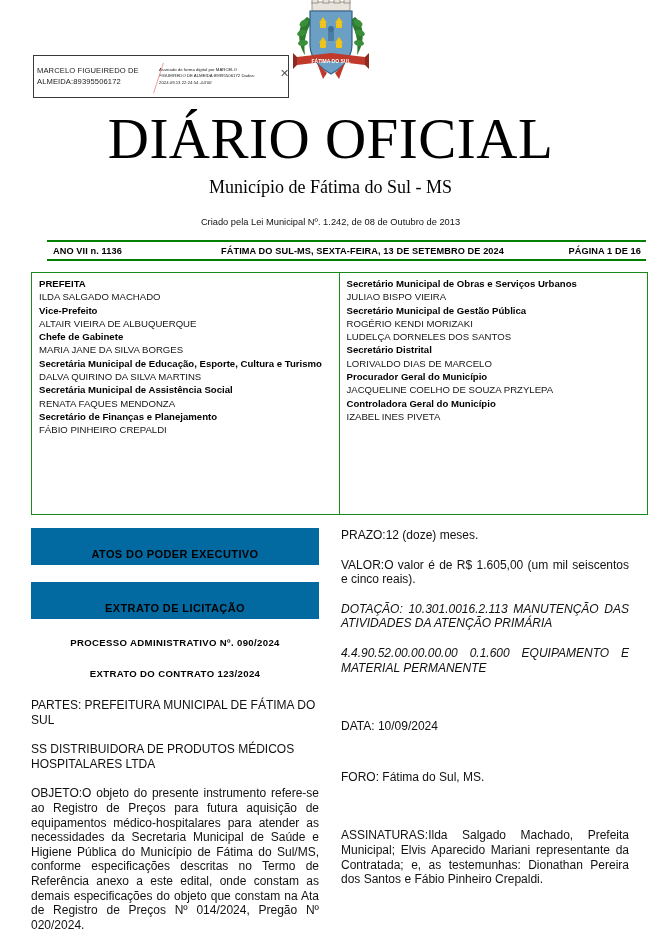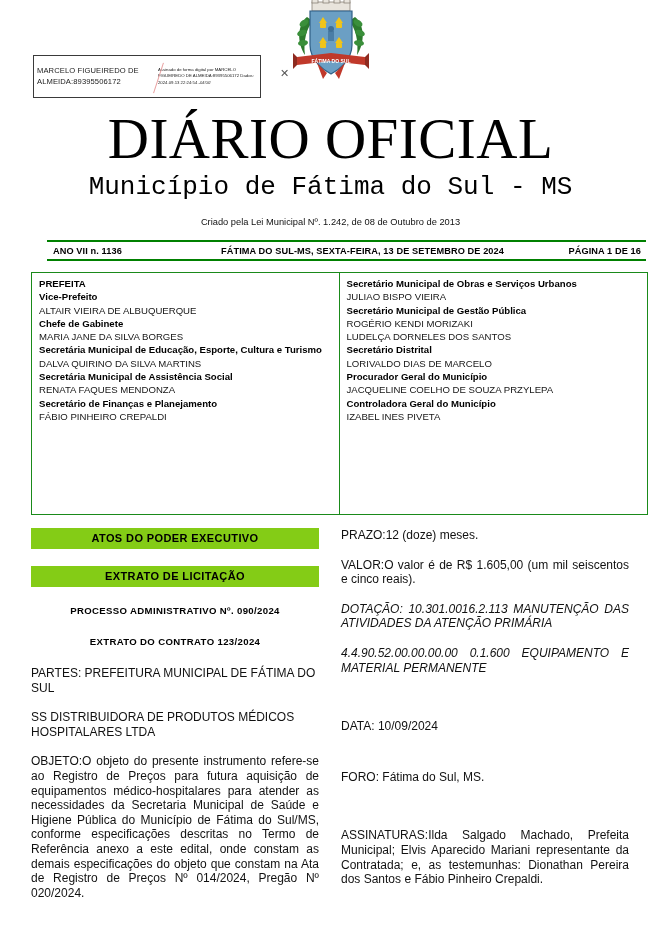--- a/index.html
+++ b/index.html
@@ -27,21 +27,21 @@
     position: absolute;
     left: 0;
     top: 55px;
     width: 599px;
     height: 48px;
   }
   .sigbox {
     position: absolute;
     left: 2px;
     top: 0;
-    width: 228px;
+    width: 256px;
     height: 43px;
     border: 1px solid #3a3a3a;
     display: flex;
     align-items: center;
     padding: 2px 3px;
   }
   .sig-name {
     font-size: 7.6px;
     line-height: 10.5px;
     letter-spacing: 0.1px;
@@ -84,22 +84,22 @@
   
   .masthead { position: absolute; left: 0; top: 108px; width: 599px; text-align: center; }
   .doc-title {
     font-family: Liberation Serif, serif;
     font-size: 57px;
     line-height: 62px;
     letter-spacing: 0.5px;
     font-weight: 400;
   }
   .doc-sub {
-    font-family: Liberation Mono, monospace;
-    font-size: 26px;
+    font-family: Liberation Serif, serif;
+    font-size: 18px;
     line-height: 34px;
     font-weight: 400;
   }
   .doc-law {
     font-size: 9.3px;
     line-height: 14px;
     margin-top: 11px;
     color: #111;
   }
 
@@ -154,27 +154,27 @@
     position: absolute;
     left: 0;
     top: 528px;
     width: 599px;
     display: flex;
     gap: 22px;
   }
   .col { width: 288px; }
 
   .banner {
-    background: #84cc16;
+    background: #0369a1;
     color: #000000;
     font-size: 11px;
     font-weight: bold;
     letter-spacing: 0.4px;
     text-align: center;
-    padding: 4px 0 4px 0;
+    padding: 20px 0 4px 0;
     line-height: 13px;
     margin-bottom: 17px;
   }
 
   .proc-head {
     text-align: center;
     font-size: 9.6px;
     font-weight: bold;
     letter-spacing: 0.35px;
     line-height: 14px;
@@ -257,20 +257,21 @@
 
   <div class="infobar">
     <div class="info-left">ANO VII n. 1136</div>
     <div class="info-center">FÁTIMA DO SUL-MS, SEXTA-FEIRA, 13 DE SETEMBRO DE 2024</div>
     <div class="info-right">PÁGINA 1 DE 16</div>
   </div>
 
   <div class="officials">
     <div class="off-col left">
       <div class="off-role">PREFEITA</div>
+      <div class="off-name">ILDA SALGADO MACHADO</div>
       <div class="off-role">Vice-Prefeito</div>
       <div class="off-name">ALTAIR VIEIRA DE ALBUQUERQUE</div>
       <div class="off-role">Chefe de Gabinete</div>
       <div class="off-name">MARIA JANE DA SILVA BORGES</div>
       <div class="off-role">Secretária Municipal de Educação, Esporte, Cultura e Turismo</div>
       <div class="off-name">DALVA QUIRINO DA SILVA MARTINS</div>
       <div class="off-role">Secretária Municipal de Assistência Social</div>
       <div class="off-name">RENATA FAQUES MENDONZA</div>
       <div class="off-role">Secretário de Finanças e Planejamento</div>
       <div class="off-name">FÁBIO PINHEIRO CREPALDI</div>

